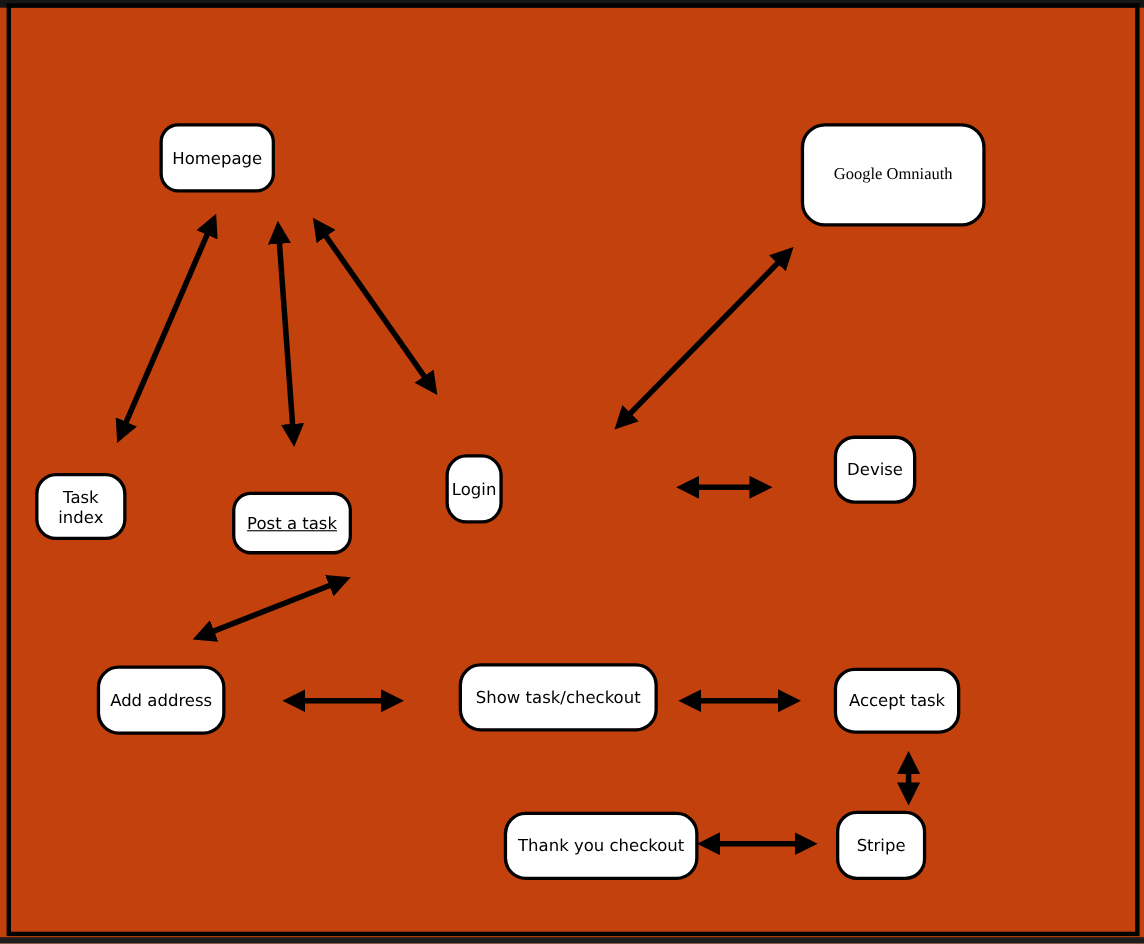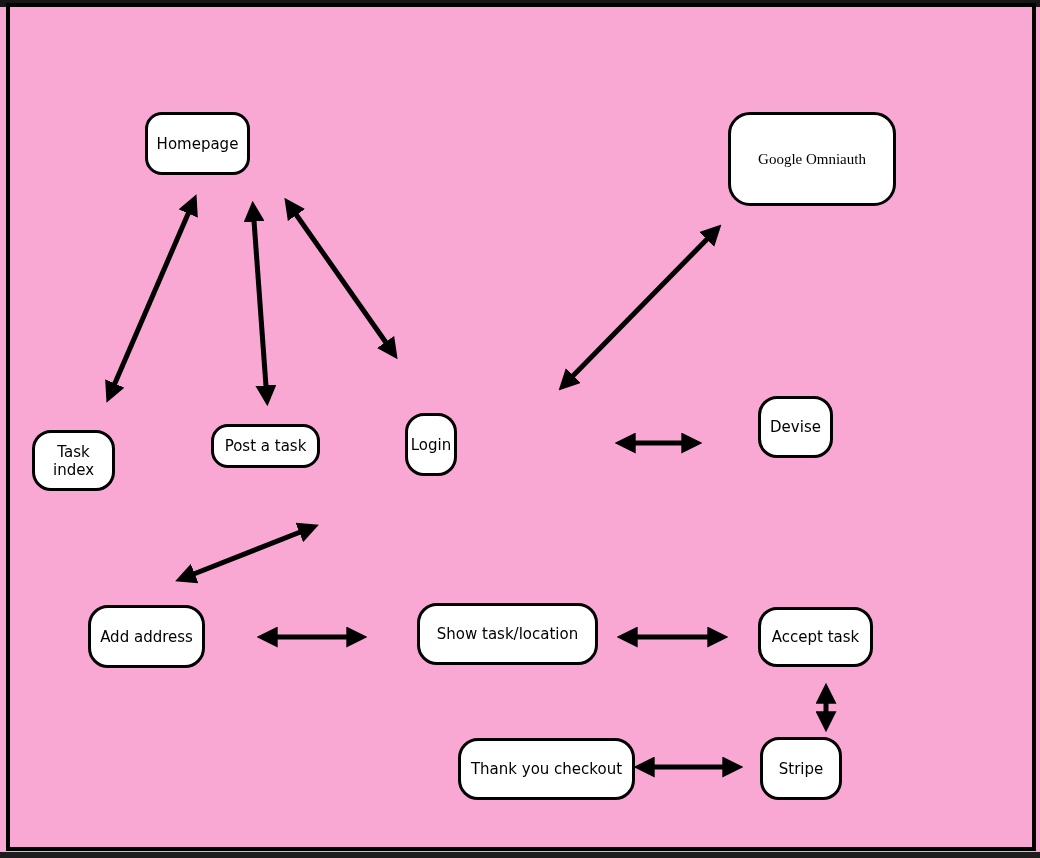--- a/index.html
+++ b/index.html
@@ -5,21 +5,21 @@
   html, body {
     margin: 0;
     padding: 0;
     background: #ffffff;
     font-family: "DejaVu Sans", "Liberation Sans", sans-serif;
   }
   .canvas {
     position: relative;
     width: 1040px;
     height: 858px;
-    background: #f9a8d4;
+    background: #c2410c;
     overflow: hidden;
   }
   .top-bar {
     position: absolute;
     left: 0; top: 0;
     width: 1040px; height: 7px;
     background: #161616;
   }
   .bottom-bar {
     position: absolute;
@@ -56,21 +56,21 @@
     justify-content: center;
     text-align: center;
     font-size: 15px;
     color: #000000;
     padding: 2px 6px;
     cursor: default;
   }
   #n-homepage            { left: 145px; top: 112px; width: 105px; height: 63px; }
   #n-google-omniauth     { left: 728px; top: 112px; width: 168px; height: 94px; border-radius: 22px; font-family: Liberation Serif, serif; }
   #n-task-index          { left: 32px;  top: 430px; width: 83px; height: 61px; border-radius: 19px; }
-  #n-post-a-task         { left: 211px; top: 424px; width: 109px; height: 44px; }
+  #n-post-a-task         { left: 211px; top: 447px; width: 109px; height: 57px; text-decoration: underline; }
   #n-login               { left: 405px; top: 413px; width: 52px;  height: 63px; border-radius: 19px; }
   #n-devise              { left: 758px; top: 396px; width: 75px;  height: 62px; border-radius: 19px; }
   #n-add-address         { left: 73px;  top: 605px; width: 117px; height: 63px; border-radius: 20px; margin-left: 15px; }
   #n-show-task-location  { left: 417px; top: 603px; width: 181px; height: 62px; border-radius: 20px; }
   #n-accept-offer        { left: 758px; top: 607px; width: 115px; height: 60px; border-radius: 19px; }
   #n-thank-you-checkout  { left: 458px; top: 738px; width: 177px; height: 62px; border-radius: 20px; }
   #n-stripe              { left: 760px; top: 737px; width: 82px;  height: 63px; border-radius: 19px; }
 </style>
 </head>
 <body>
@@ -112,21 +112,21 @@
   <div class="node" id="n-login">
     <span>Login</span>
   </div>
   <div class="node" id="n-devise">
     <span>Devise</span>
   </div>
   <div class="node" id="n-add-address">
     <span>Add address</span>
   </div>
   <div class="node" id="n-show-task-location">
-    <span>Show task/location</span>
+    <span>Show task/checkout</span>
   </div>
   <div class="node" id="n-accept-offer">
     <span>Accept task</span>
   </div>
   <div class="node" id="n-thank-you-checkout">
     <span>Thank you checkout</span>
   </div>
   <div class="node" id="n-stripe">
     <span>Stripe</span>
   </div>

